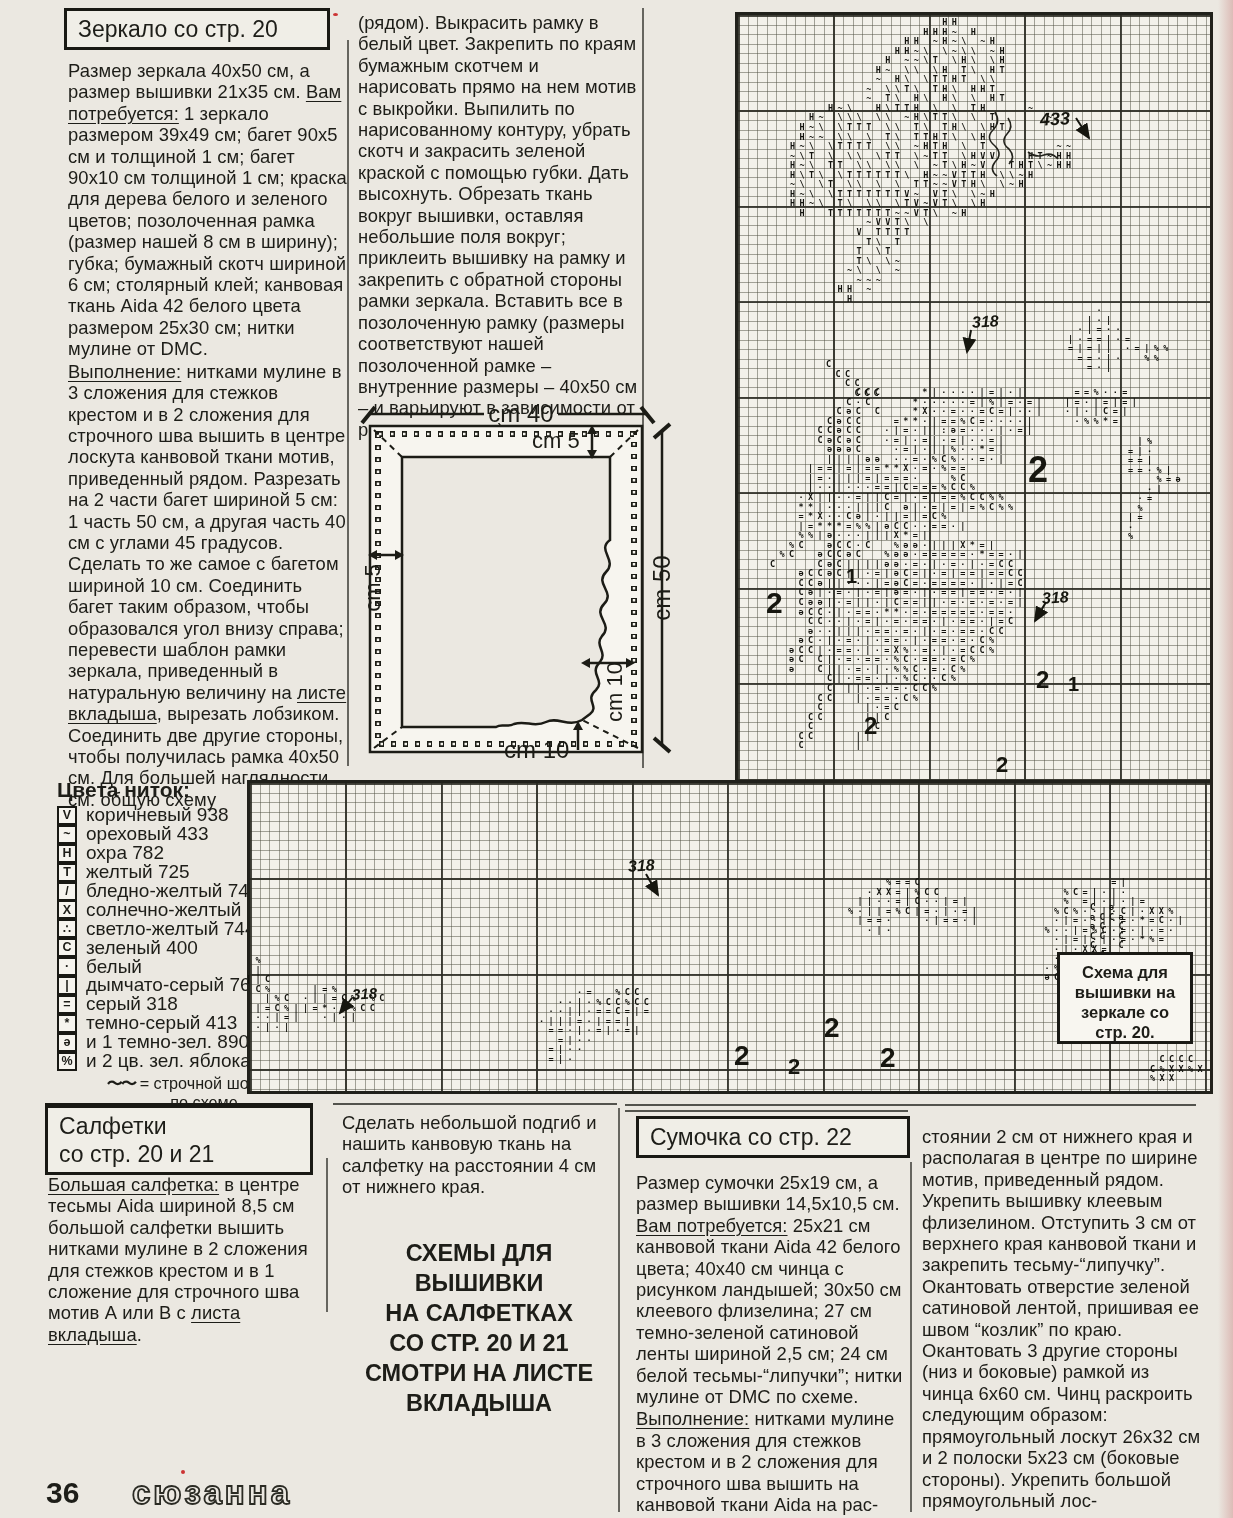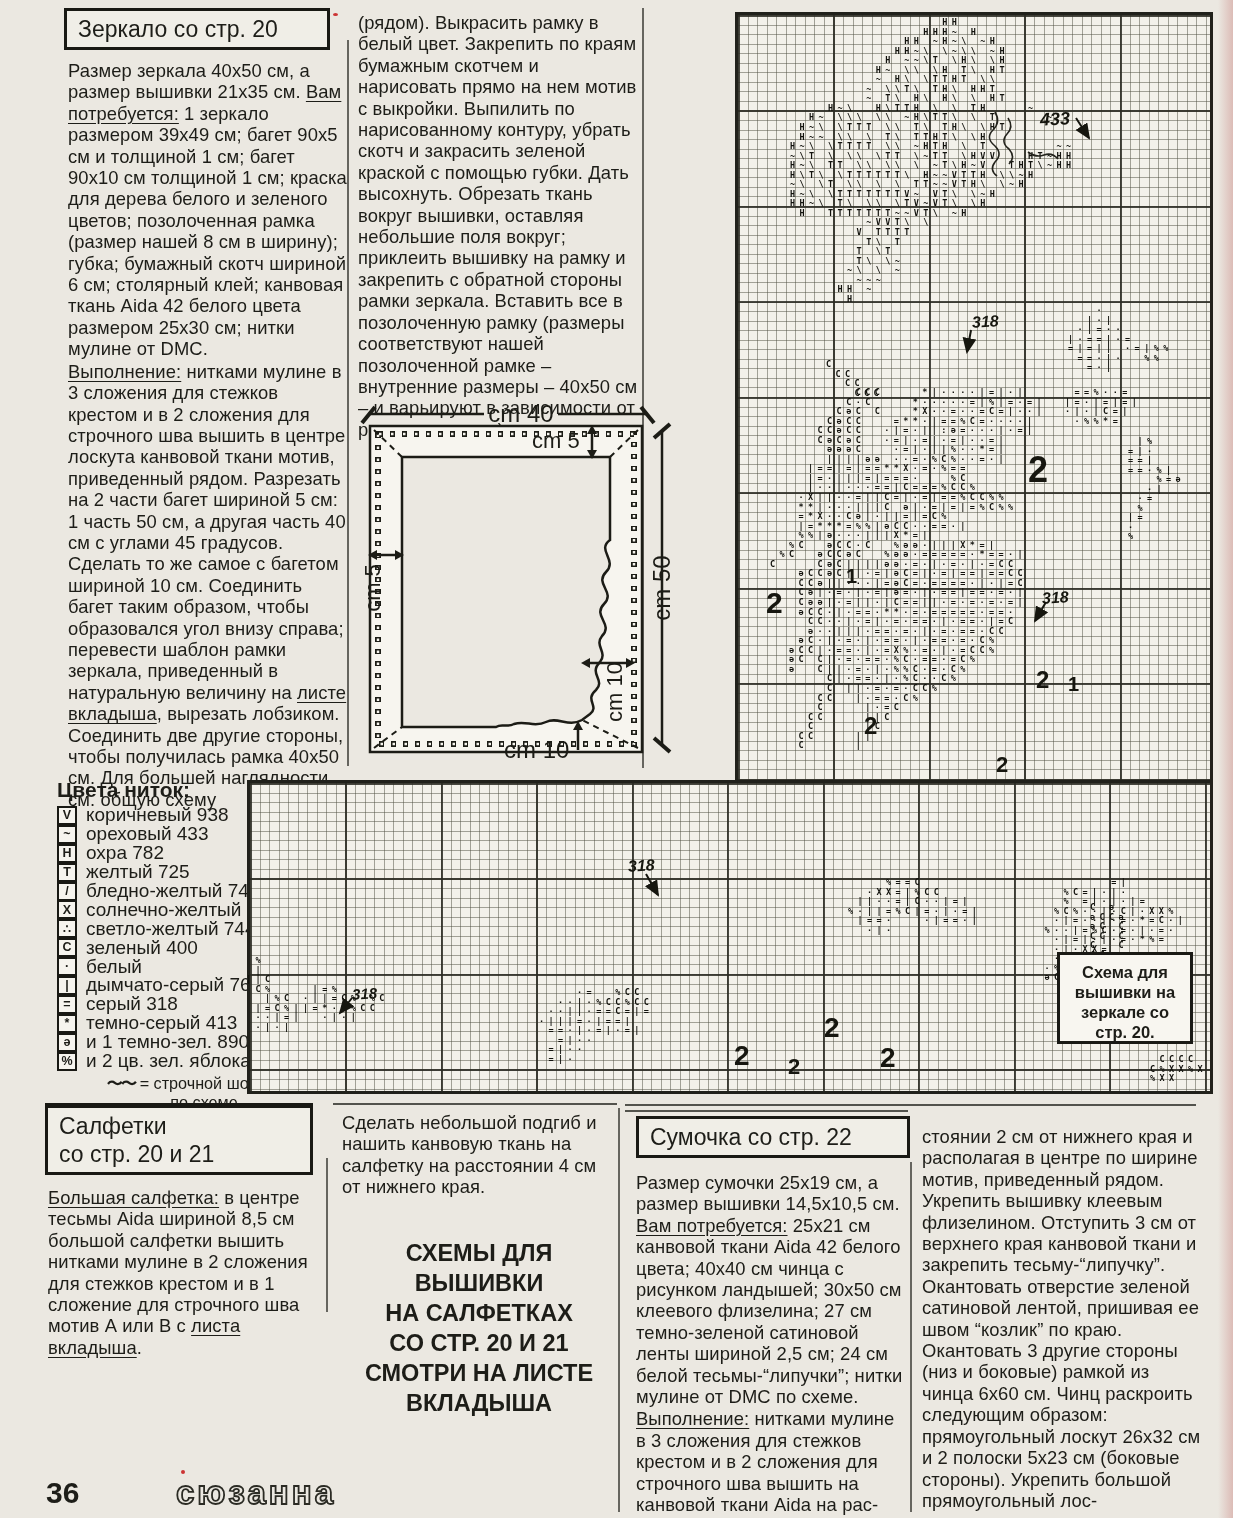--- a/index.html
+++ b/index.html
@@ -362,21 +362,21 @@
 <div class="hrl" style="left:333px;top:1103px;width:284px;"></div>
 <div class="hrl" style="left:625px;top:1104px;width:571px;"></div>
 <div class="hrl" style="left:625px;top:1110px;width:283px;"></div>
 <div class="vr" style="left:326px;top:1158px;height:154px;"></div>
 <div class="vr" style="left:618px;top:1108px;height:404px;"></div>
 <div class="vr" style="left:910px;top:1162px;height:350px;"></div>
 
 <div class="abs hbox" style="left:45px;top:1103px;width:240px;border-top-width:5px;">Салфетки
 со стр. 20 и 21</div>
 
-<div class="abs bodytext" style="left:48px;top:1174px;width:278px;margin-top:13px;">
+<div class="abs bodytext" style="left:48px;top:1174px;width:278px;">
   <p><span></span><span class="u">Большая салфетка:</span><span> в центре тесьмы Aida шириной 8,5 см большой салфетки вышить нитками мулине в 2 сложения для стежков крестом и в 1 сложение для строчного шва мотив А или В с </span><span class="u">листа вкладыша</span><span>.</span></p>
 </div>
 
 <div class="abs bodytext" style="left:342px;top:1112px;width:276px;">
   <p><span>Сделать небольшой подгиб и нашить канвовую ткань на салфетку на расстоянии 4 см от нижнего края.</span></p>
 </div>
 
 <div class="abs bignote" style="left:340px;top:1238px;width:278px;">СХЕМЫ ДЛЯ
 ВЫШИВКИ
 НА САЛФЕТКАХ
@@ -389,13 +389,13 @@
 <div class="abs bodytext" style="left:636px;top:1172px;width:272px;">
   <p><span>Размер сумочки 25х19 см, а размер вышивки 14,5х10,5 см. </span><span class="u">Вам потребуется:</span><span> 25х21 см канвовой ткани Aida 42 белого цвета; 40х40 см чинца с рисунком ландышей; 30х50 см клеевого флизелина; 27 см темно-зеленой сатиновой ленты шириной 2,5 см; 24 см белой тесьмы-“липучки”; нитки мулине от DMC по схеме.</span></p>
   <p><span></span><span class="u">Выполнение:</span><span> нитками мулине в 3 сложения для стежков крестом и в 2 сложения для строчного шва вышить на канвовой ткани Aida на рас-</span></p>
 </div>
 
 <div class="abs bodytext" style="left:922px;top:1126px;width:282px;">
   <p><span>стоянии 2 см от нижнего края и располагая в центре по ширине мотив, приведенный рядом. Укрепить вышивку клеевым флизелином. Отступить 3 см от верхнего края канвовой ткани и закрепить тесьму-“липучку”. Окантовать отверстие зеленой сатиновой лентой, пришивая ее швом “козлик” по краю. Окантовать 3 другие стороны (низ и боковые) рамкой из чинца 6х60 см. Чинц раскроить следующим образом: прямоугольный лоскут 26х32 см и 2 полоски 5х23 см (боковые стороны). Укрепить большой прямоугольный лос-</span></p>
 </div>
 
 <div class="abs footer-num" style="left:46px;top:1476px;">36</div>
-<div class="abs footer-mag" style="left:132px;top:1474px;margin-left:44px;">сюзанна</div>
+<div class="abs footer-mag" style="left:132px;top:1474px;">сюзанна</div>
 
 </body></html>

